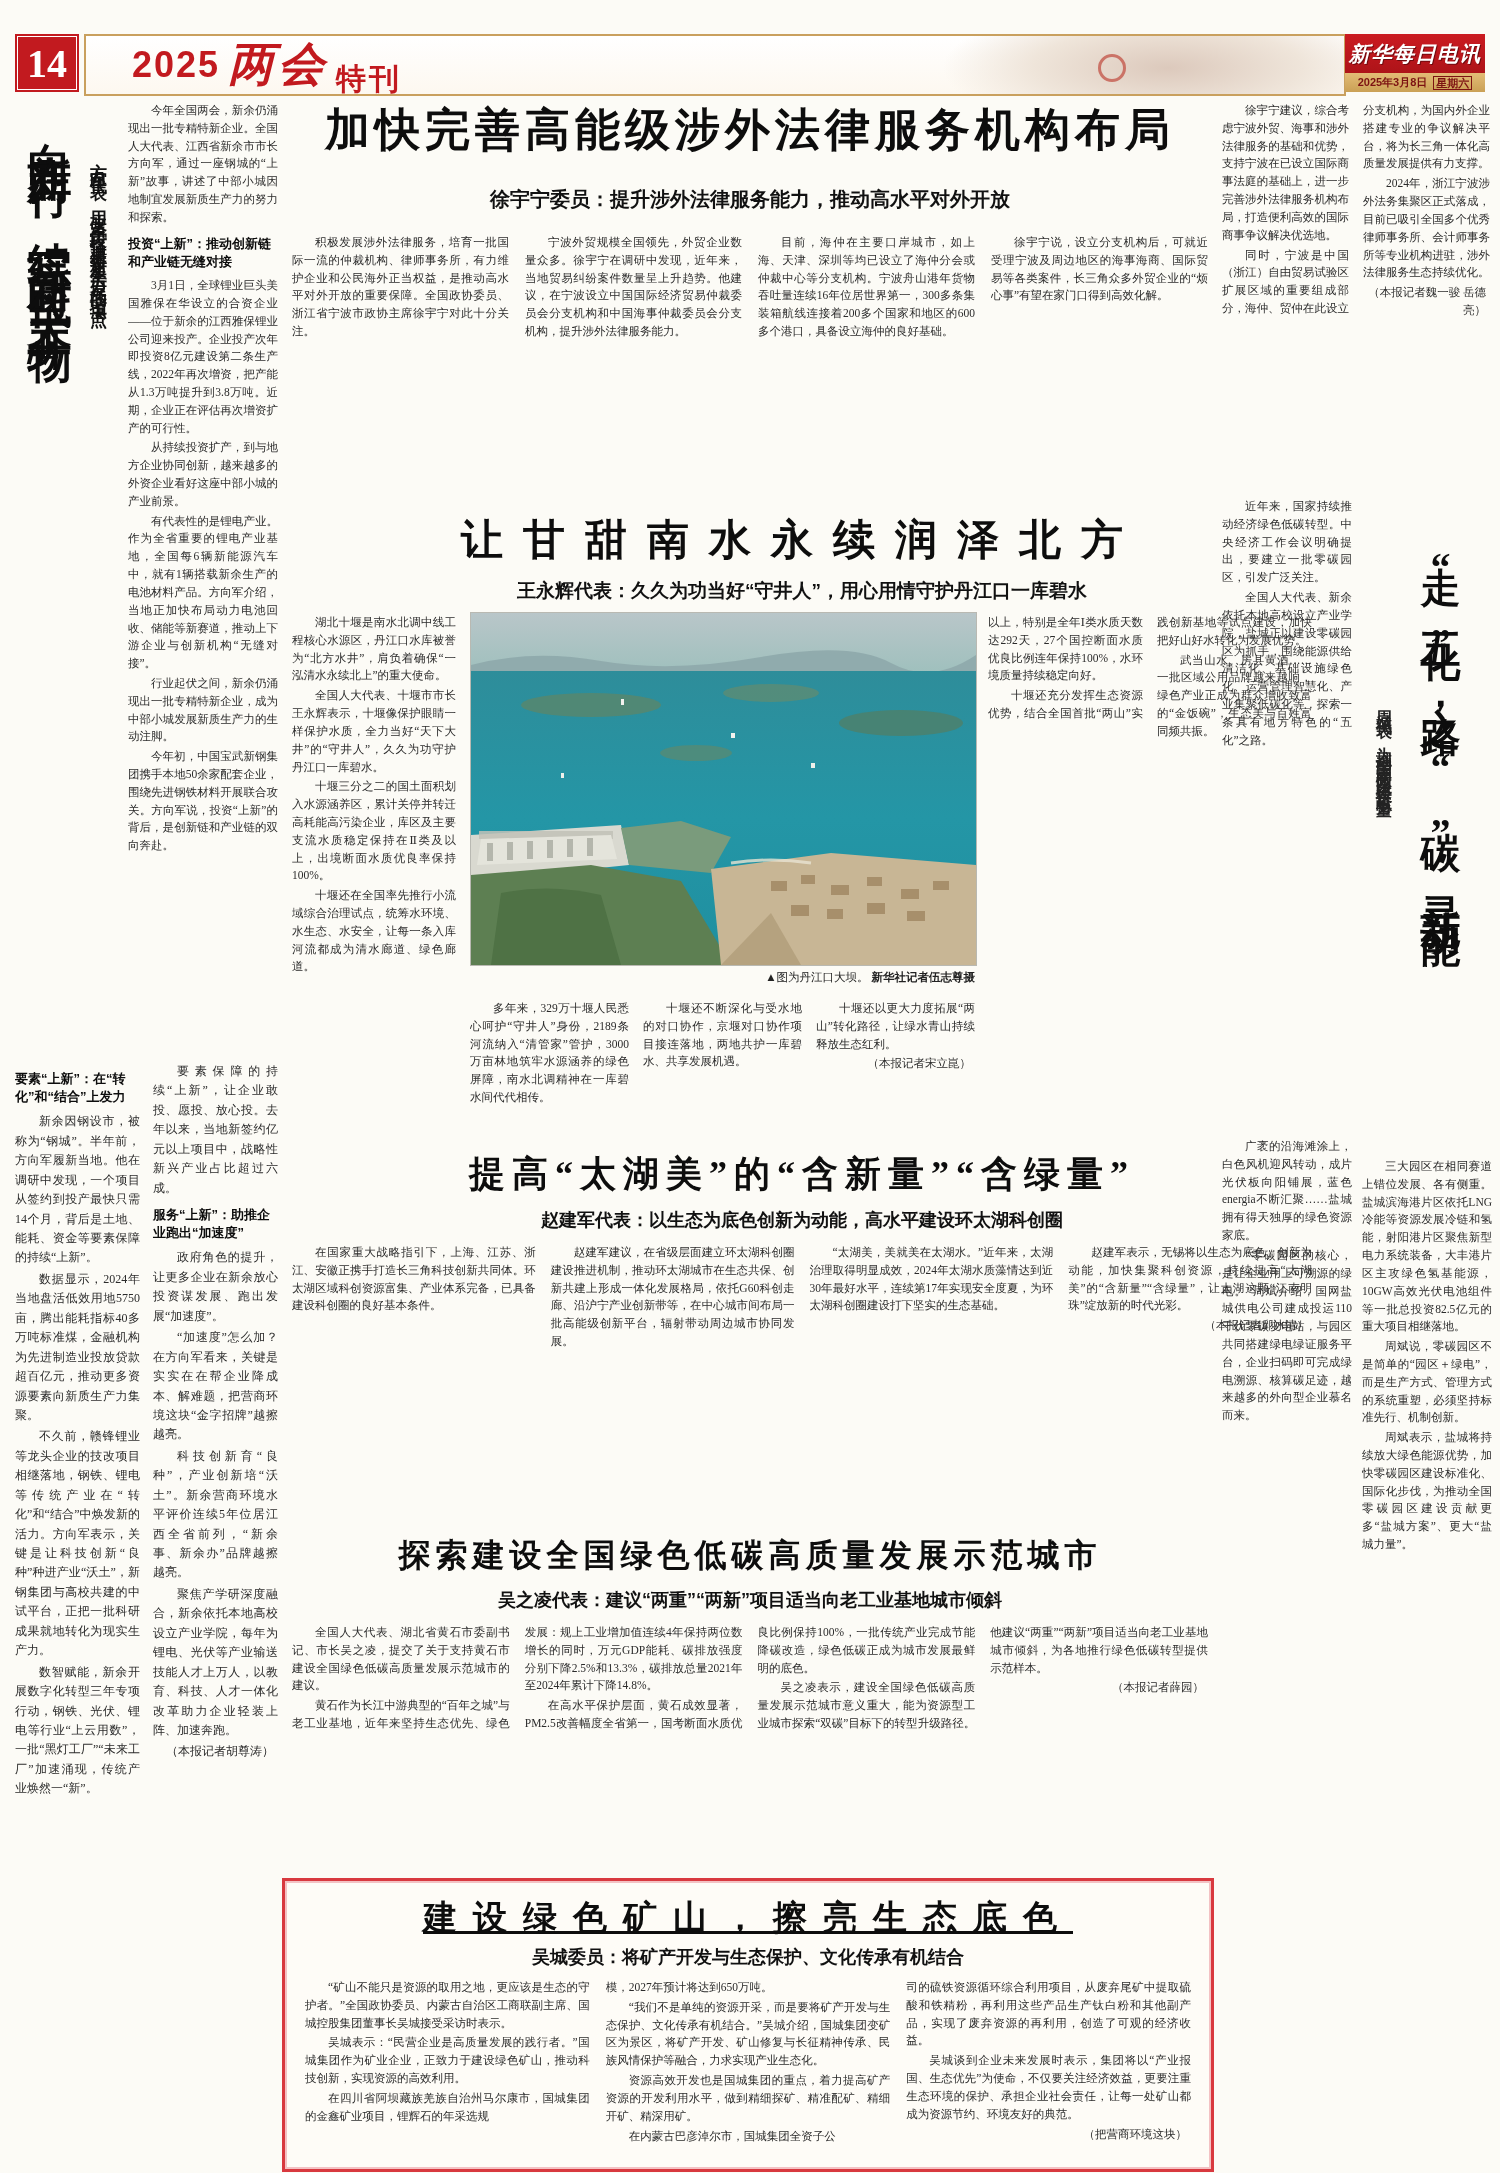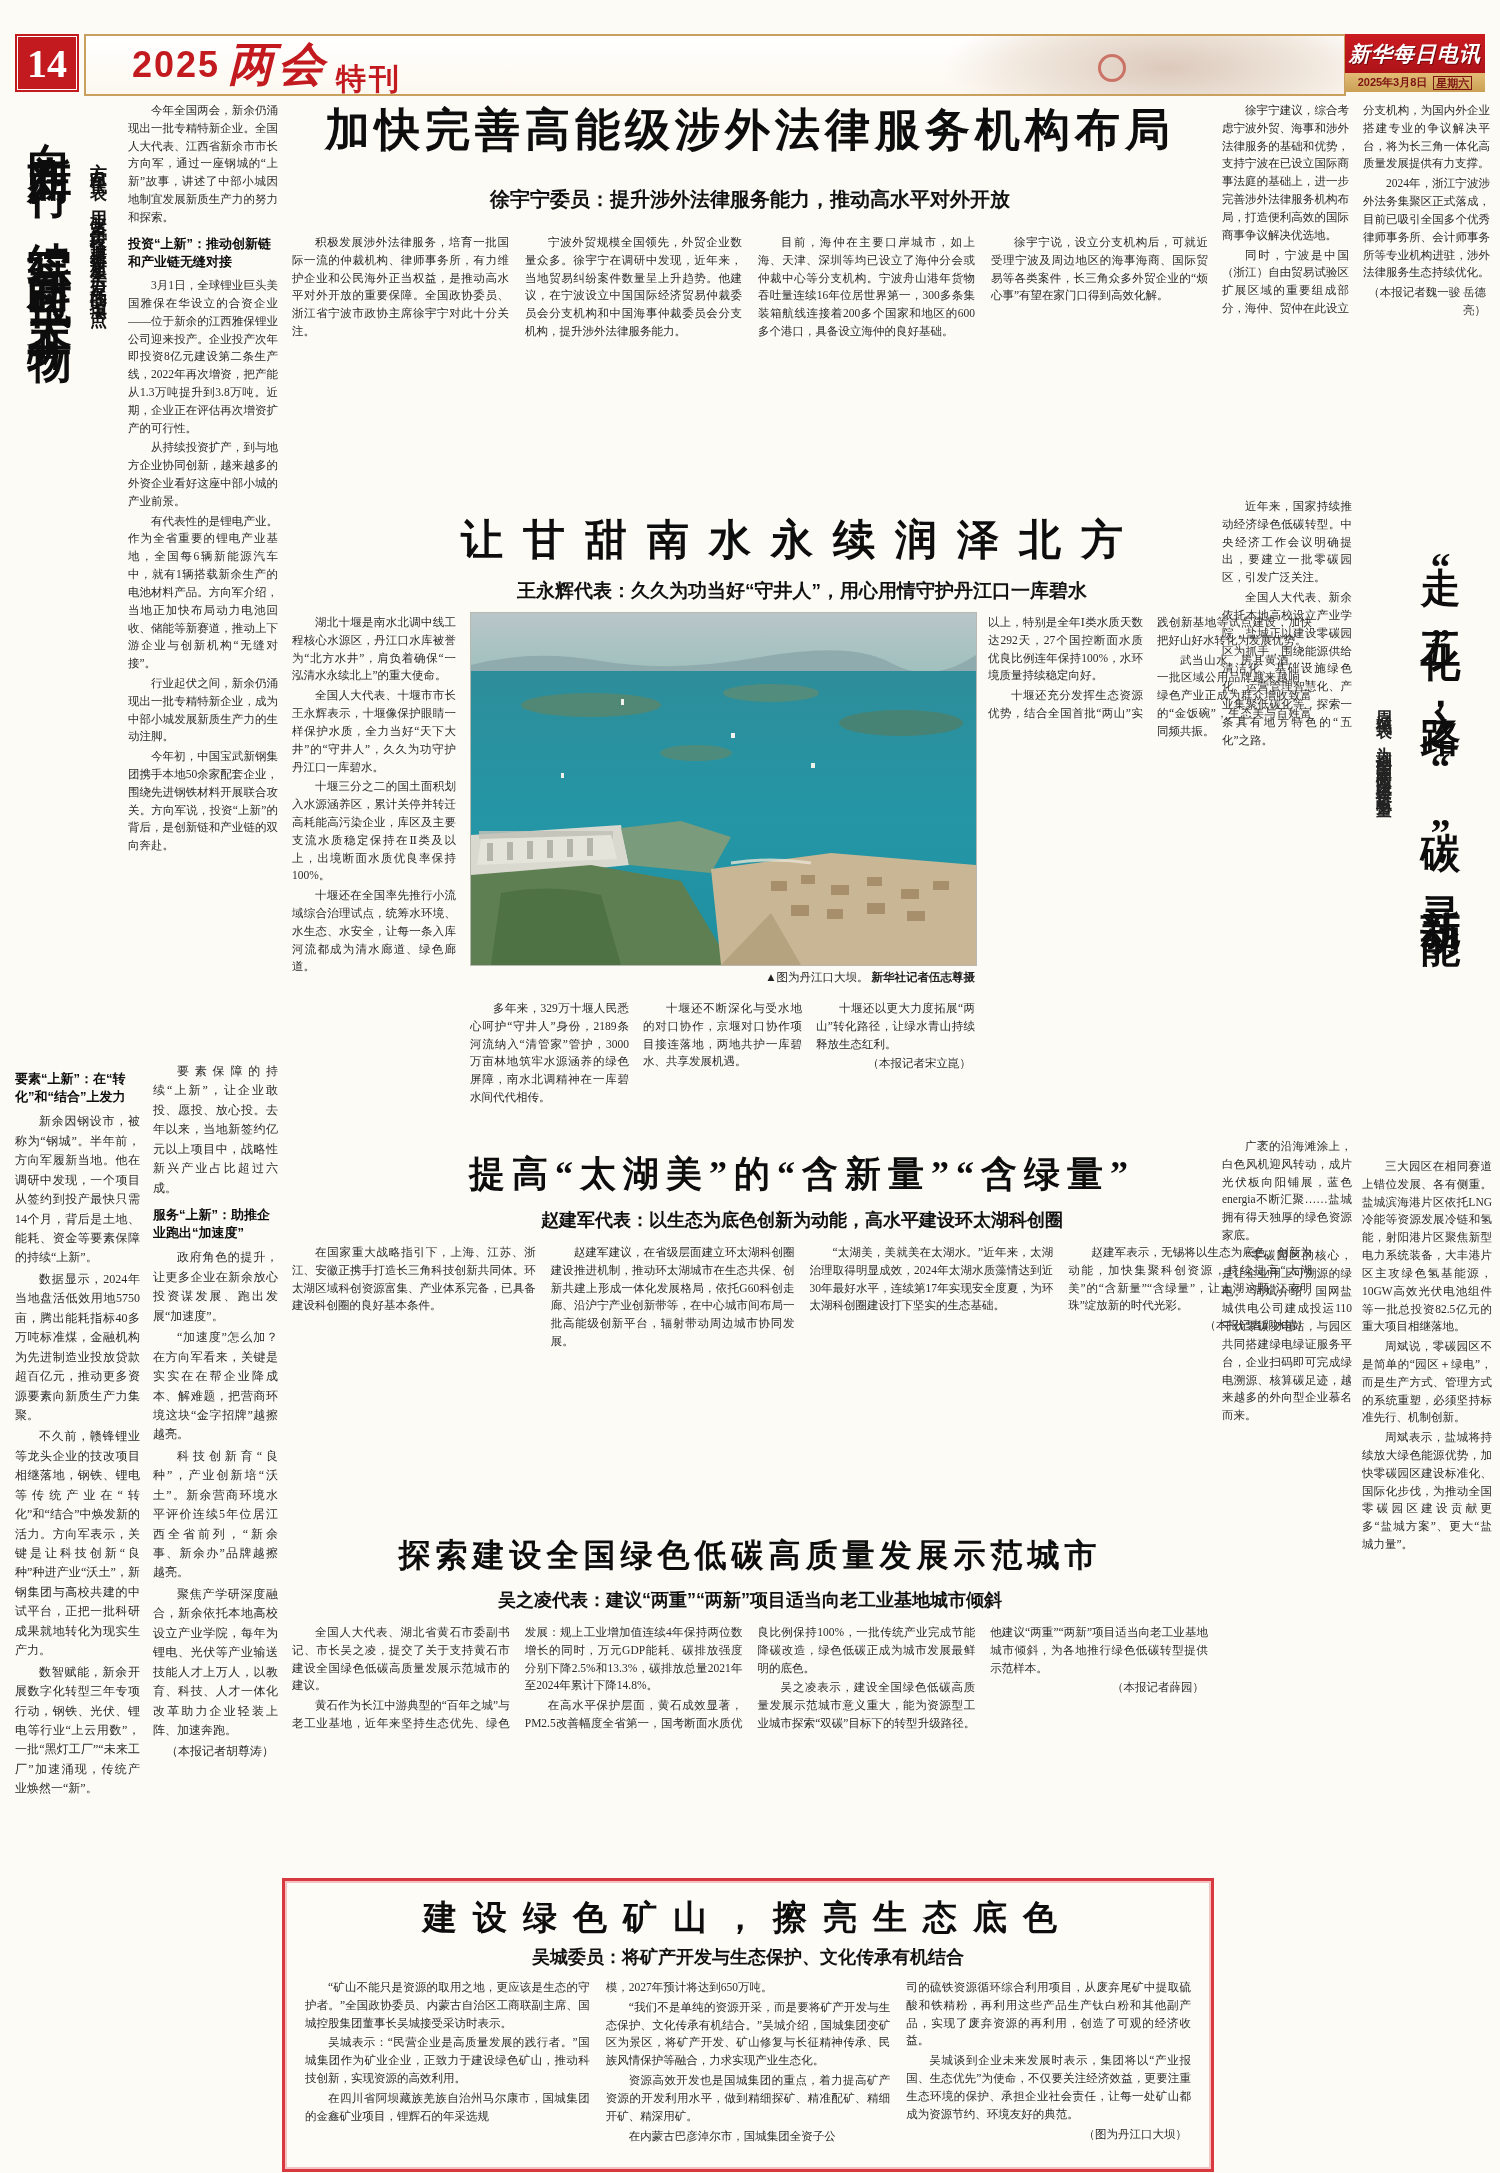--- a/index.html
+++ b/index.html
@@ -214,38 +214,38 @@
   <div class="abs sub clip" style="left:292px;top:1588px;width:916px;height:26px;font-size:18px;">吴之凌代表：建议“两重”“两新”项目适当向老工业基地城市倾斜</div>
   <div class="abs body clip" style="left:292px;top:1624px;width:916px;height:212px;column-count:4;column-gap:15px;">
     <p>全国人大代表、湖北省黄石市委副书记、市长吴之凌，提交了关于支持黄石市建设全国绿色低碳高质量发展示范城市的建议。</p>
     <p>黄石作为长江中游典型的“百年之城”与老工业基地，近年来坚持生态优先、绿色发展：规上工业增加值连续4年保持两位数增长的同时，万元GDP能耗、碳排放强度分别下降2.5%和13.3%，碳排放总量2021年至2024年累计下降14.8%。</p>
     <p>在高水平保护层面，黄石成效显著，PM2.5改善幅度全省第一，国考断面水质优良比例保持100%，一批传统产业完成节能降碳改造，绿色低碳正成为城市发展最鲜明的底色。</p>
     <p>吴之凌表示，建设全国绿色低碳高质量发展示范城市意义重大，能为资源型工业城市探索“双碳”目标下的转型升级路径。他建议“两重”“两新”项目适当向老工业基地城市倾斜，为各地推行绿色低碳转型提供示范样本。</p>
     <p class="attr">（本报记者薛园）</p>
   </div>
 
   <div class="abs redbox" style="left:282px;top:1878px;width:926px;height:288px;">
-    <div class="h-main clip" style="margin:14px 20px 0;height:44px;font-size:34px;letter-spacing:16px;">建设绿色矿山，擦亮生态底色</div>
+    <div class="h-main clip" style="margin:14px 20px 0;height:44px;font-size:34px;letter-spacing:16px;text-decoration:underline;">建设绿色矿山，擦亮生态底色</div>
     <div class="sub clip" style="margin:6px 20px 0;height:26px;font-size:18px;">吴城委员：将矿产开发与生态保护、文化传承有机结合</div>
     <div class="colrow body clip" style="margin:8px 20px 0;height:176px;">
       <div>
         <p>“矿山不能只是资源的取用之地，更应该是生态的守护者。”全国政协委员、内蒙古自治区工商联副主席、国城控股集团董事长吴城接受采访时表示。</p>
         <p>吴城表示：“民营企业是高质量发展的践行者。”国城集团作为矿业企业，正致力于建设绿色矿山，推动科技创新，实现资源的高效利用。</p>
         <p>在四川省阿坝藏族羌族自治州马尔康市，国城集团的金鑫矿业项目，锂辉石的年采选规</p>
       </div>
       <div>
         <p class="noind">模，2027年预计将达到650万吨。</p>
         <p>“我们不是单纯的资源开采，而是要将矿产开发与生态保护、文化传承有机结合。”吴城介绍，国城集团变矿区为景区，将矿产开发、矿山修复与长征精神传承、民族风情保护等融合，力求实现产业生态化。</p>
         <p>资源高效开发也是国城集团的重点，着力提高矿产资源的开发利用水平，做到精细探矿、精准配矿、精细开矿、精深用矿。</p>
         <p>在内蒙古巴彦淖尔市，国城集团全资子公</p>
       </div>
       <div>
         <p class="noind">司的硫铁资源循环综合利用项目，从废弃尾矿中提取硫酸和铁精粉，再利用这些产品生产钛白粉和其他副产品，实现了废弃资源的再利用，创造了可观的经济收益。</p>
         <p>吴城谈到企业未来发展时表示，集团将以“产业报国、生态优先”为使命，不仅要关注经济效益，更要注重生态环境的保护、承担企业社会责任，让每一处矿山都成为资源节约、环境友好的典范。</p>
-        <p class="attr">（图为丹江口大坝）</p>
+        <p class="attr">（把营商环境这块）</p>
       </div>
     </div>
   </div>
 
   <div class="abs" style="left:1222px;top:498px;width:270px;height:1675px;">
     <div class="abs body clip" style="left:0;top:0;width:130px;height:640px;">
       <p>近年来，国家持续推动经济绿色低碳转型。中央经济工作会议明确提出，要建立一批零碳园区，引发广泛关注。</p>
       <p>全国人大代表、新余依托本地高校设立产业学院，盐城正以建设零碳园区为抓手，围绕能源供给清洁化、基础设施绿色化、运营管理智慧化、产业集聚低碳化等，探索一条具有地方特色的“五化”之路。</p>
     </div>
     <div class="abs vert clip" style="left:146px;top:200px;width:26px;height:430px;font-size:16px;font-weight:700;letter-spacing:4px;font-family:'Liberation Sans','DejaVu Sans',sans-serif;">周斌代表：为推动全国零碳园区建设贡献力量</div>

